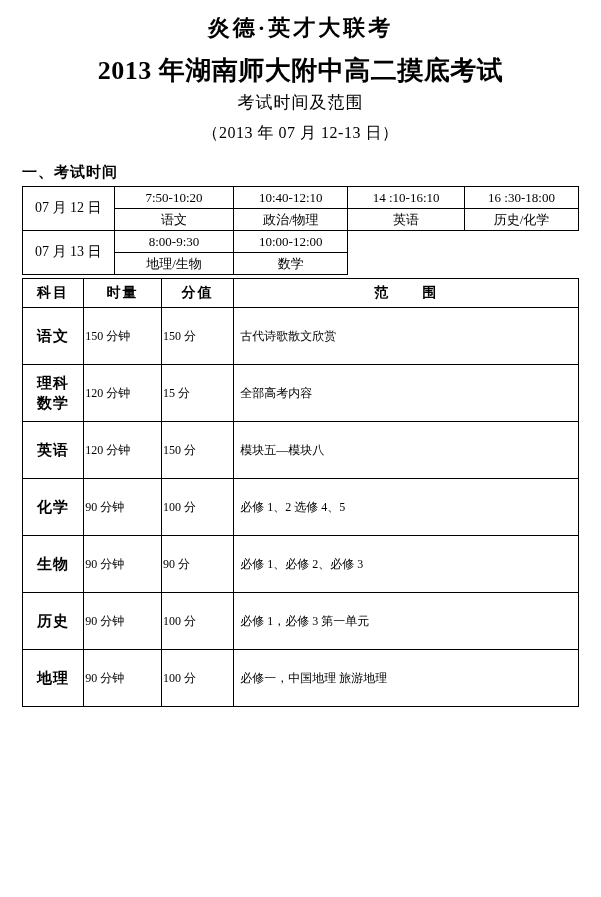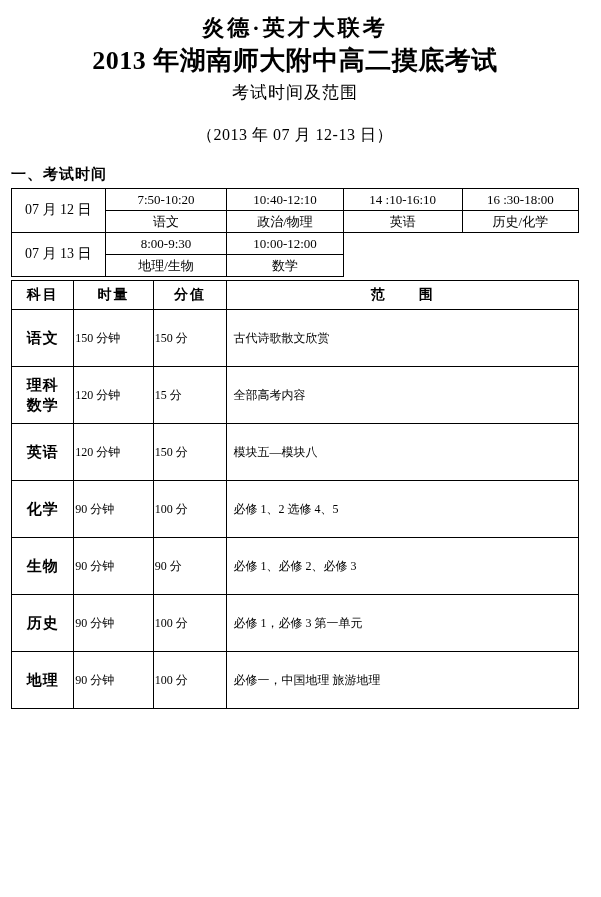--- a/index.html
+++ b/index.html
@@ -12,51 +12,51 @@
     height: 897px;
     font-family: "Liberation Serif", "DejaVu Serif", serif;
     color: #000000;
     position: relative;
     overflow: hidden;
   }
   .page {
     width: 601px;
     height: 897px;
     box-sizing: border-box;
-    padding: 14px 22px 0 11px;
+    padding: 14px 22px 0 22px;
     position: relative;
   }
   .header-brand {
     text-align: center;
     font-size: 22px;
     font-weight: bold;
     letter-spacing: 3px;
     line-height: 1.25;
     font-family: "Liberation Serif", "DejaVu Serif", serif;
   }
   .header-title {
     text-align: center;
     font-size: 26px;
     font-weight: bold;
     line-height: 1.3;
-    margin-top: 2px;
+    margin-top: 12px;
     letter-spacing: 0.5px;
   }
   .header-sub {
     text-align: center;
     font-size: 17px;
     line-height: 1.5;
     margin-top: 3px;
     letter-spacing: 1px;
   }
   .header-date {
     text-align: center;
     font-size: 16px;
     line-height: 1.6;
-    margin-top: 16px;
+    margin-top: 4px;
     letter-spacing: 0.5px;
   }
   .section-heading {
     font-size: 15px;
     font-weight: bold;
     margin: 18px 0 4px 0;
     letter-spacing: 1px;
   }
 
   table {

